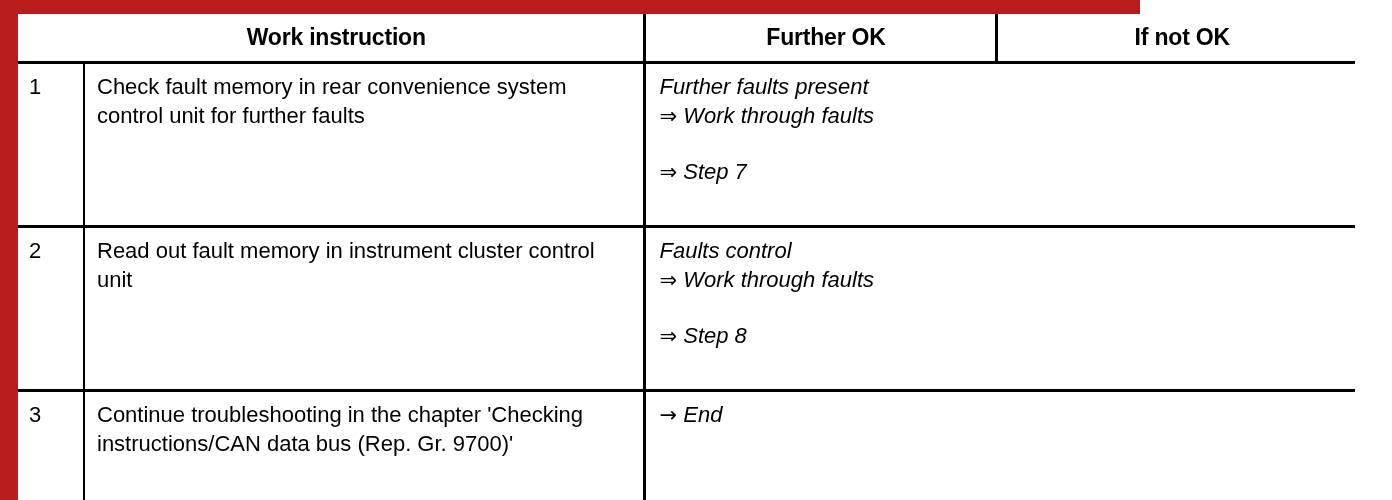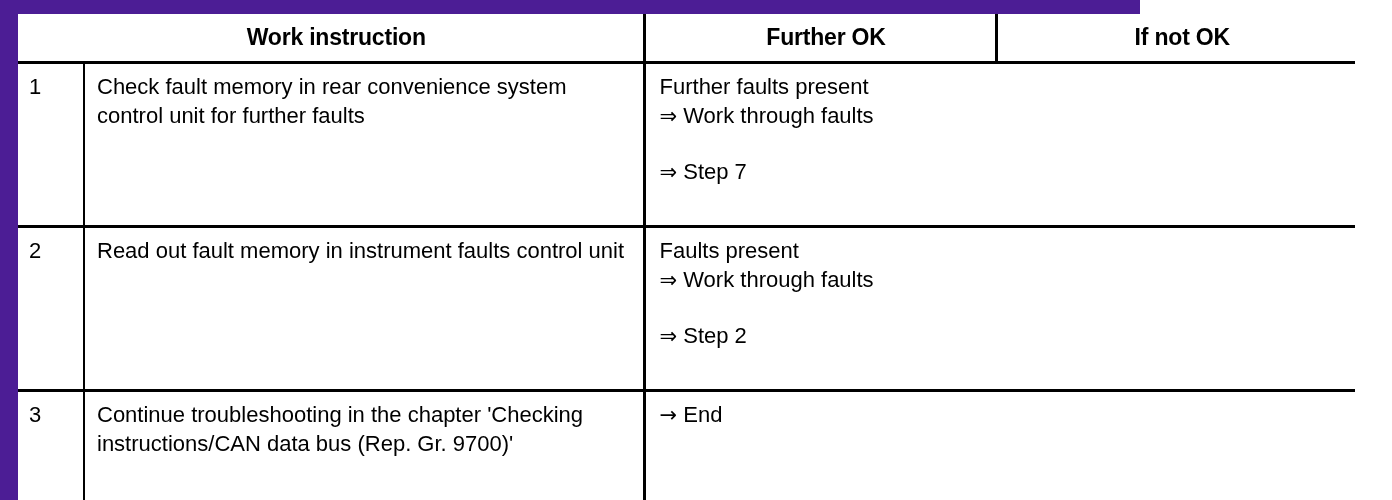--- a/index.html
+++ b/index.html
@@ -12,21 +12,21 @@
     height: 500px;
     font-family: "Liberation Sans", sans-serif;
     color: #000000;
     overflow: hidden;
   }
 
   #page {
     position: relative;
     width: 1140px;
     height: 500px;
-    background: #4c1d95;
+    background: #b91c1c;
   }
 
   
   .wi-table {
     position: absolute;
     left: 18px;
     top: 14px;
     width: 1337px;          
     border-collapse: collapse;
     table-layout: fixed;
@@ -76,20 +76,21 @@
     padding-left: 11px;
     padding-right: 4px;
     border-right: 2px solid #000000;
   }
   .body-row > td.c-text {
     border-right: 3px solid #000000;
     margin-top: 17px;
   }
   .body-row > td.c-ok {
     padding-left: 14px;
+    font-style: italic;
   }
 
   .body-row.r1 > td { height: 143px; }
   .body-row.r2 > td { height: 143px; }
   .body-row.r3 > td { height: 111px; }
 
   .body-row.r1 > td,
   .body-row.r2 > td { border-bottom: 3px solid #000000; }
 
   .cell-line { display: block; }
@@ -138,28 +139,28 @@
           <span class="cell-gap"></span>
           <span class="cell-line"><span class="arrow">⇒</span>
             <span>Step 7</span></span>
         </td>
       </tr>
 
       <tr class="body-row r2">
         <td class="c-num">
           <span class="num">2</span>
         </td>
-        <td class="c-text">Read out fault memory in instrument faults control unit</td>
+        <td class="c-text">Read out fault memory in instrument cluster control unit</td>
         <td class="c-ok" colspan="2">
-          <span class="cell-line">Faults present</span>
+          <span class="cell-line">Faults control</span>
           <span class="cell-line"><span class="arrow">⇒</span>
             <span>Work through faults</span></span>
           <span class="cell-gap"></span>
           <span class="cell-line"><span class="arrow">⇒</span>
-            <span>Step 2</span></span>
+            <span>Step 8</span></span>
         </td>
       </tr>
 
       <tr class="body-row r3">
         <td class="c-num">
           <span class="num">3</span>
         </td>
         <td class="c-text">Continue troubleshooting in the chapter 'Checking instructions/CAN data bus (Rep. Gr. 9700)'</td>
         <td class="c-ok" colspan="2">
           <span class="cell-line"><span class="arrow">→</span>

